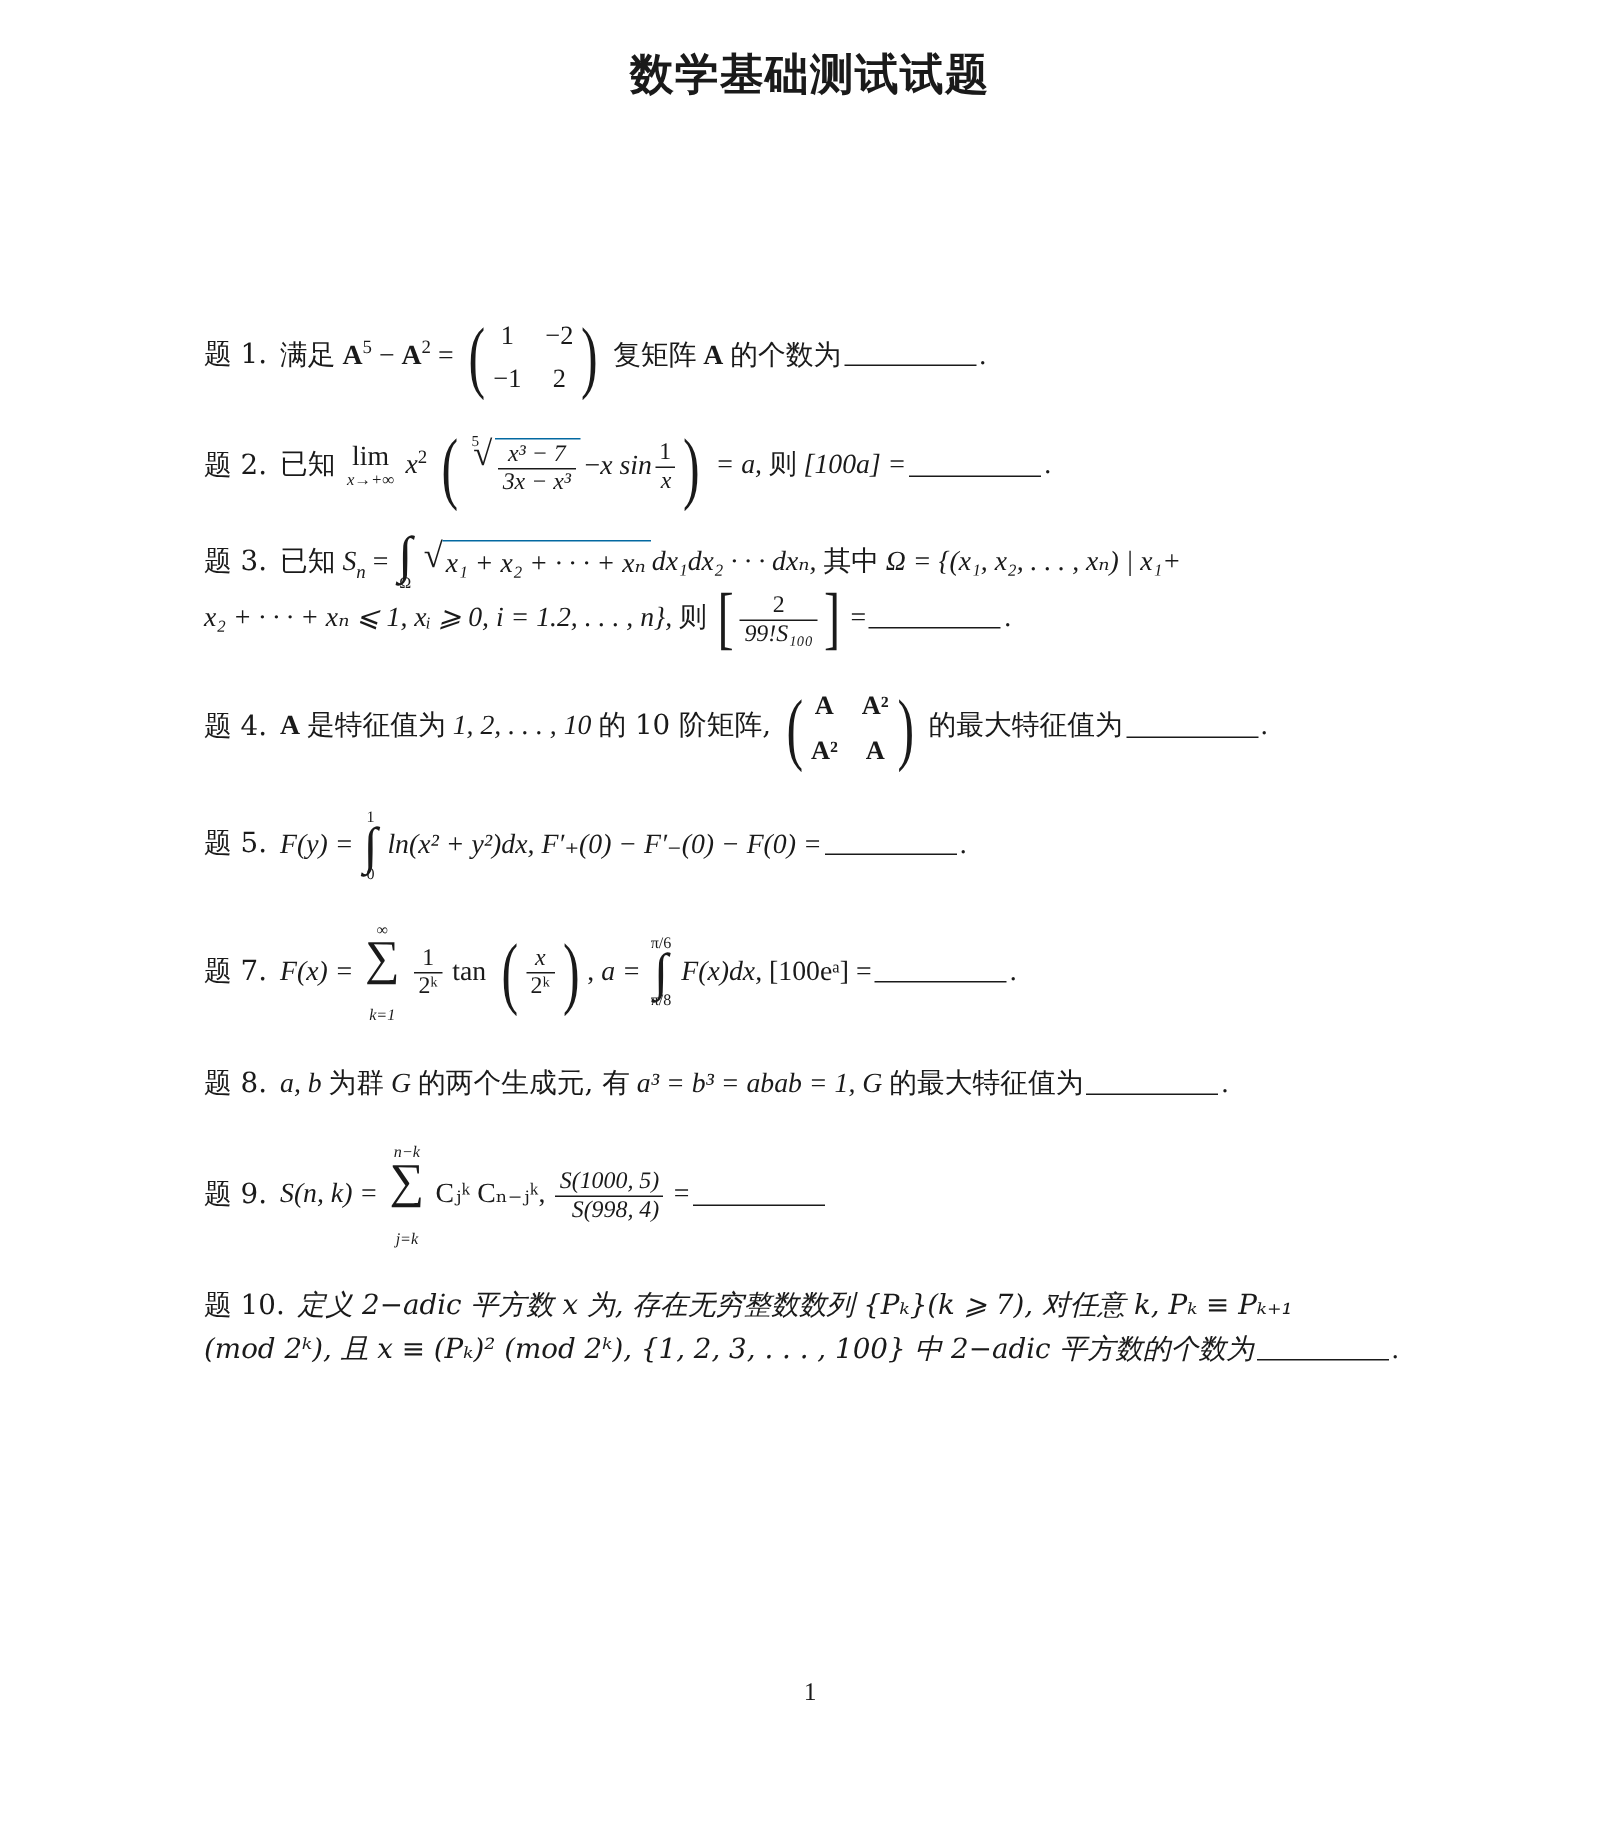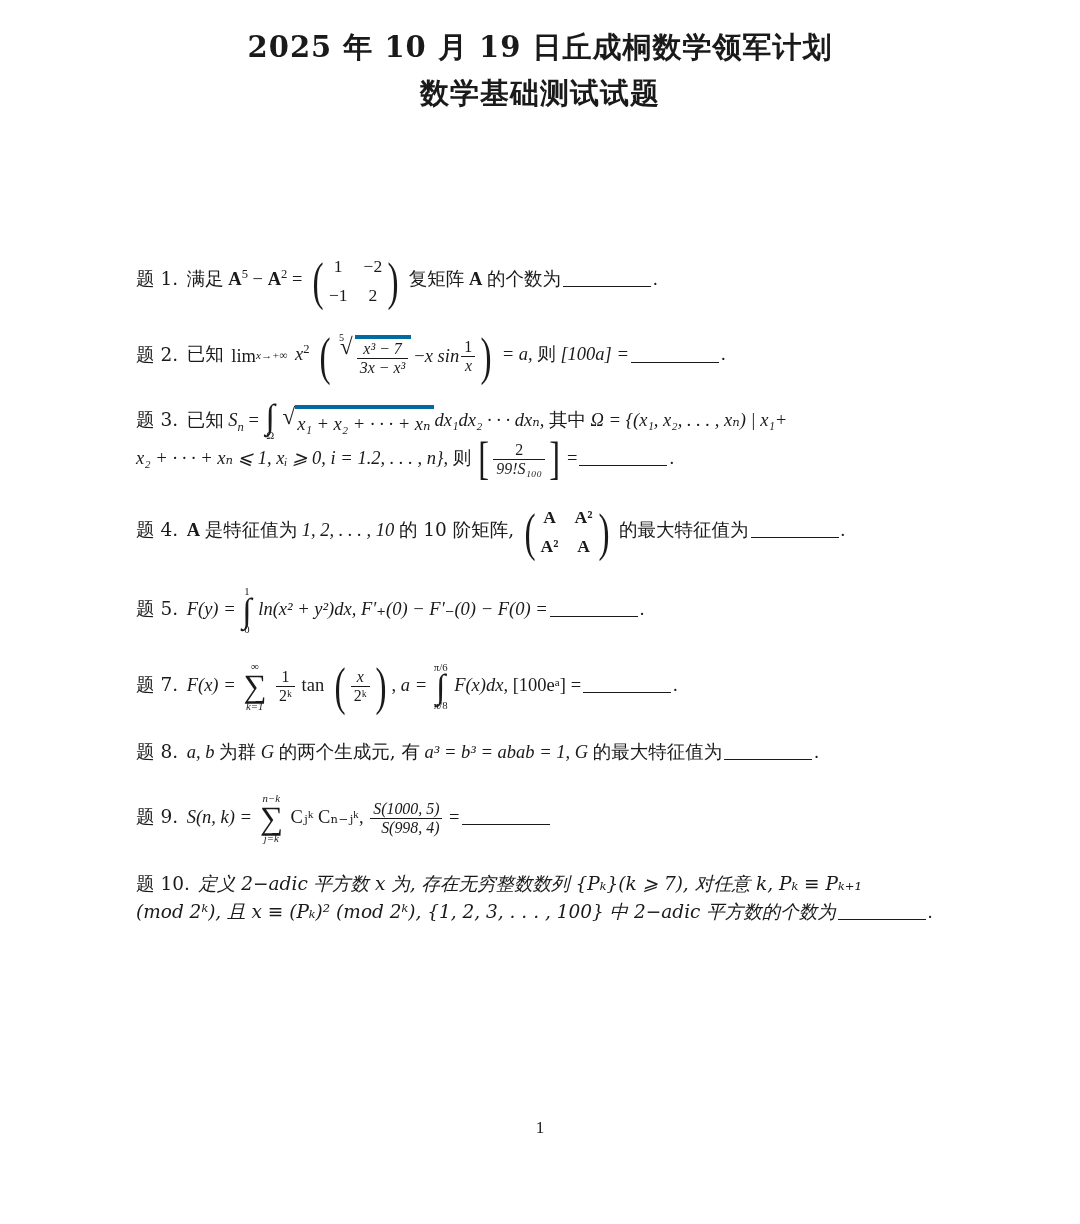--- a/index.html
+++ b/index.html
@@ -95,24 +95,24 @@
   .bigop {
     display: inline-flex;
     flex-direction: column;
     align-items: center;
     vertical-align: middle;
     margin: 0 3px;
     line-height: 1;
   }
   .bigop .top { font-size: 0.58em; margin-bottom: 1px; }
   .bigop .sym { font-size: 1.75em; line-height: 0.85; }
-  .bigop .bot { font-size: 0.58em; margin-top: 1px; }
+  .bigop .bot { font-size: 0.58em; margin-top: 18px; }
   .lim {
     display: inline-flex;
-    flex-direction: row;
+    flex-direction: column;
     align-items: center;
     vertical-align: middle;
     margin: 0 3px;
     line-height: 1.05;
   }
   .lim .sym { font-size: 1em; }
   .lim .bot { font-size: 0.6em; }
   .intg {
     display: inline-flex;
     flex-direction: column;
@@ -125,21 +125,21 @@
   .intg .sym { font-size: 1.85em; line-height: 0.8; font-style: italic; }
   .intg .bot { font-size: 0.58em; }
   .sqrt {
     display: inline-flex;
     align-items: stretch;
     vertical-align: middle;
     margin: 0 1px;
   }
   .sqrt .radical { font-size: 1.25em; line-height: 1; }
   .sqrt .radicand {
-    border-top: 4px solid #0369a1;
+    border-top: 1px solid #0369a1;
     padding: 1px 3px 0 2px;
   }
   .root-idx { font-size: 0.55em; position: relative; top: -0.5em; right: -4px; }
   .bigbracket {
     display: inline-flex;
     align-items: center;
     vertical-align: middle;
   }
   .bigbracket .bk {
     font-size: 2.5em;
@@ -155,21 +155,20 @@
     text-align: center;
     font-size: 17px;
   }
 </style>
 </head>
 <body>
 
 <div class="page">
 
   <div class="doc-title">
-    <span class="cn">2025 年 10 月 19 日丘成桐数学领军计划</span>
     <span class="line2 cn">数学基础测试试题</span>
   </div>
 
   <div class="problems">
 
     <div class="problem">
       <span class="plabel cn">题 1.</span>
       <span class="cn">满足</span>
       <span class="bold">A</span><sup>5</sup>
       <span>− </span><span class="bold">A</span><sup>2</sup>

